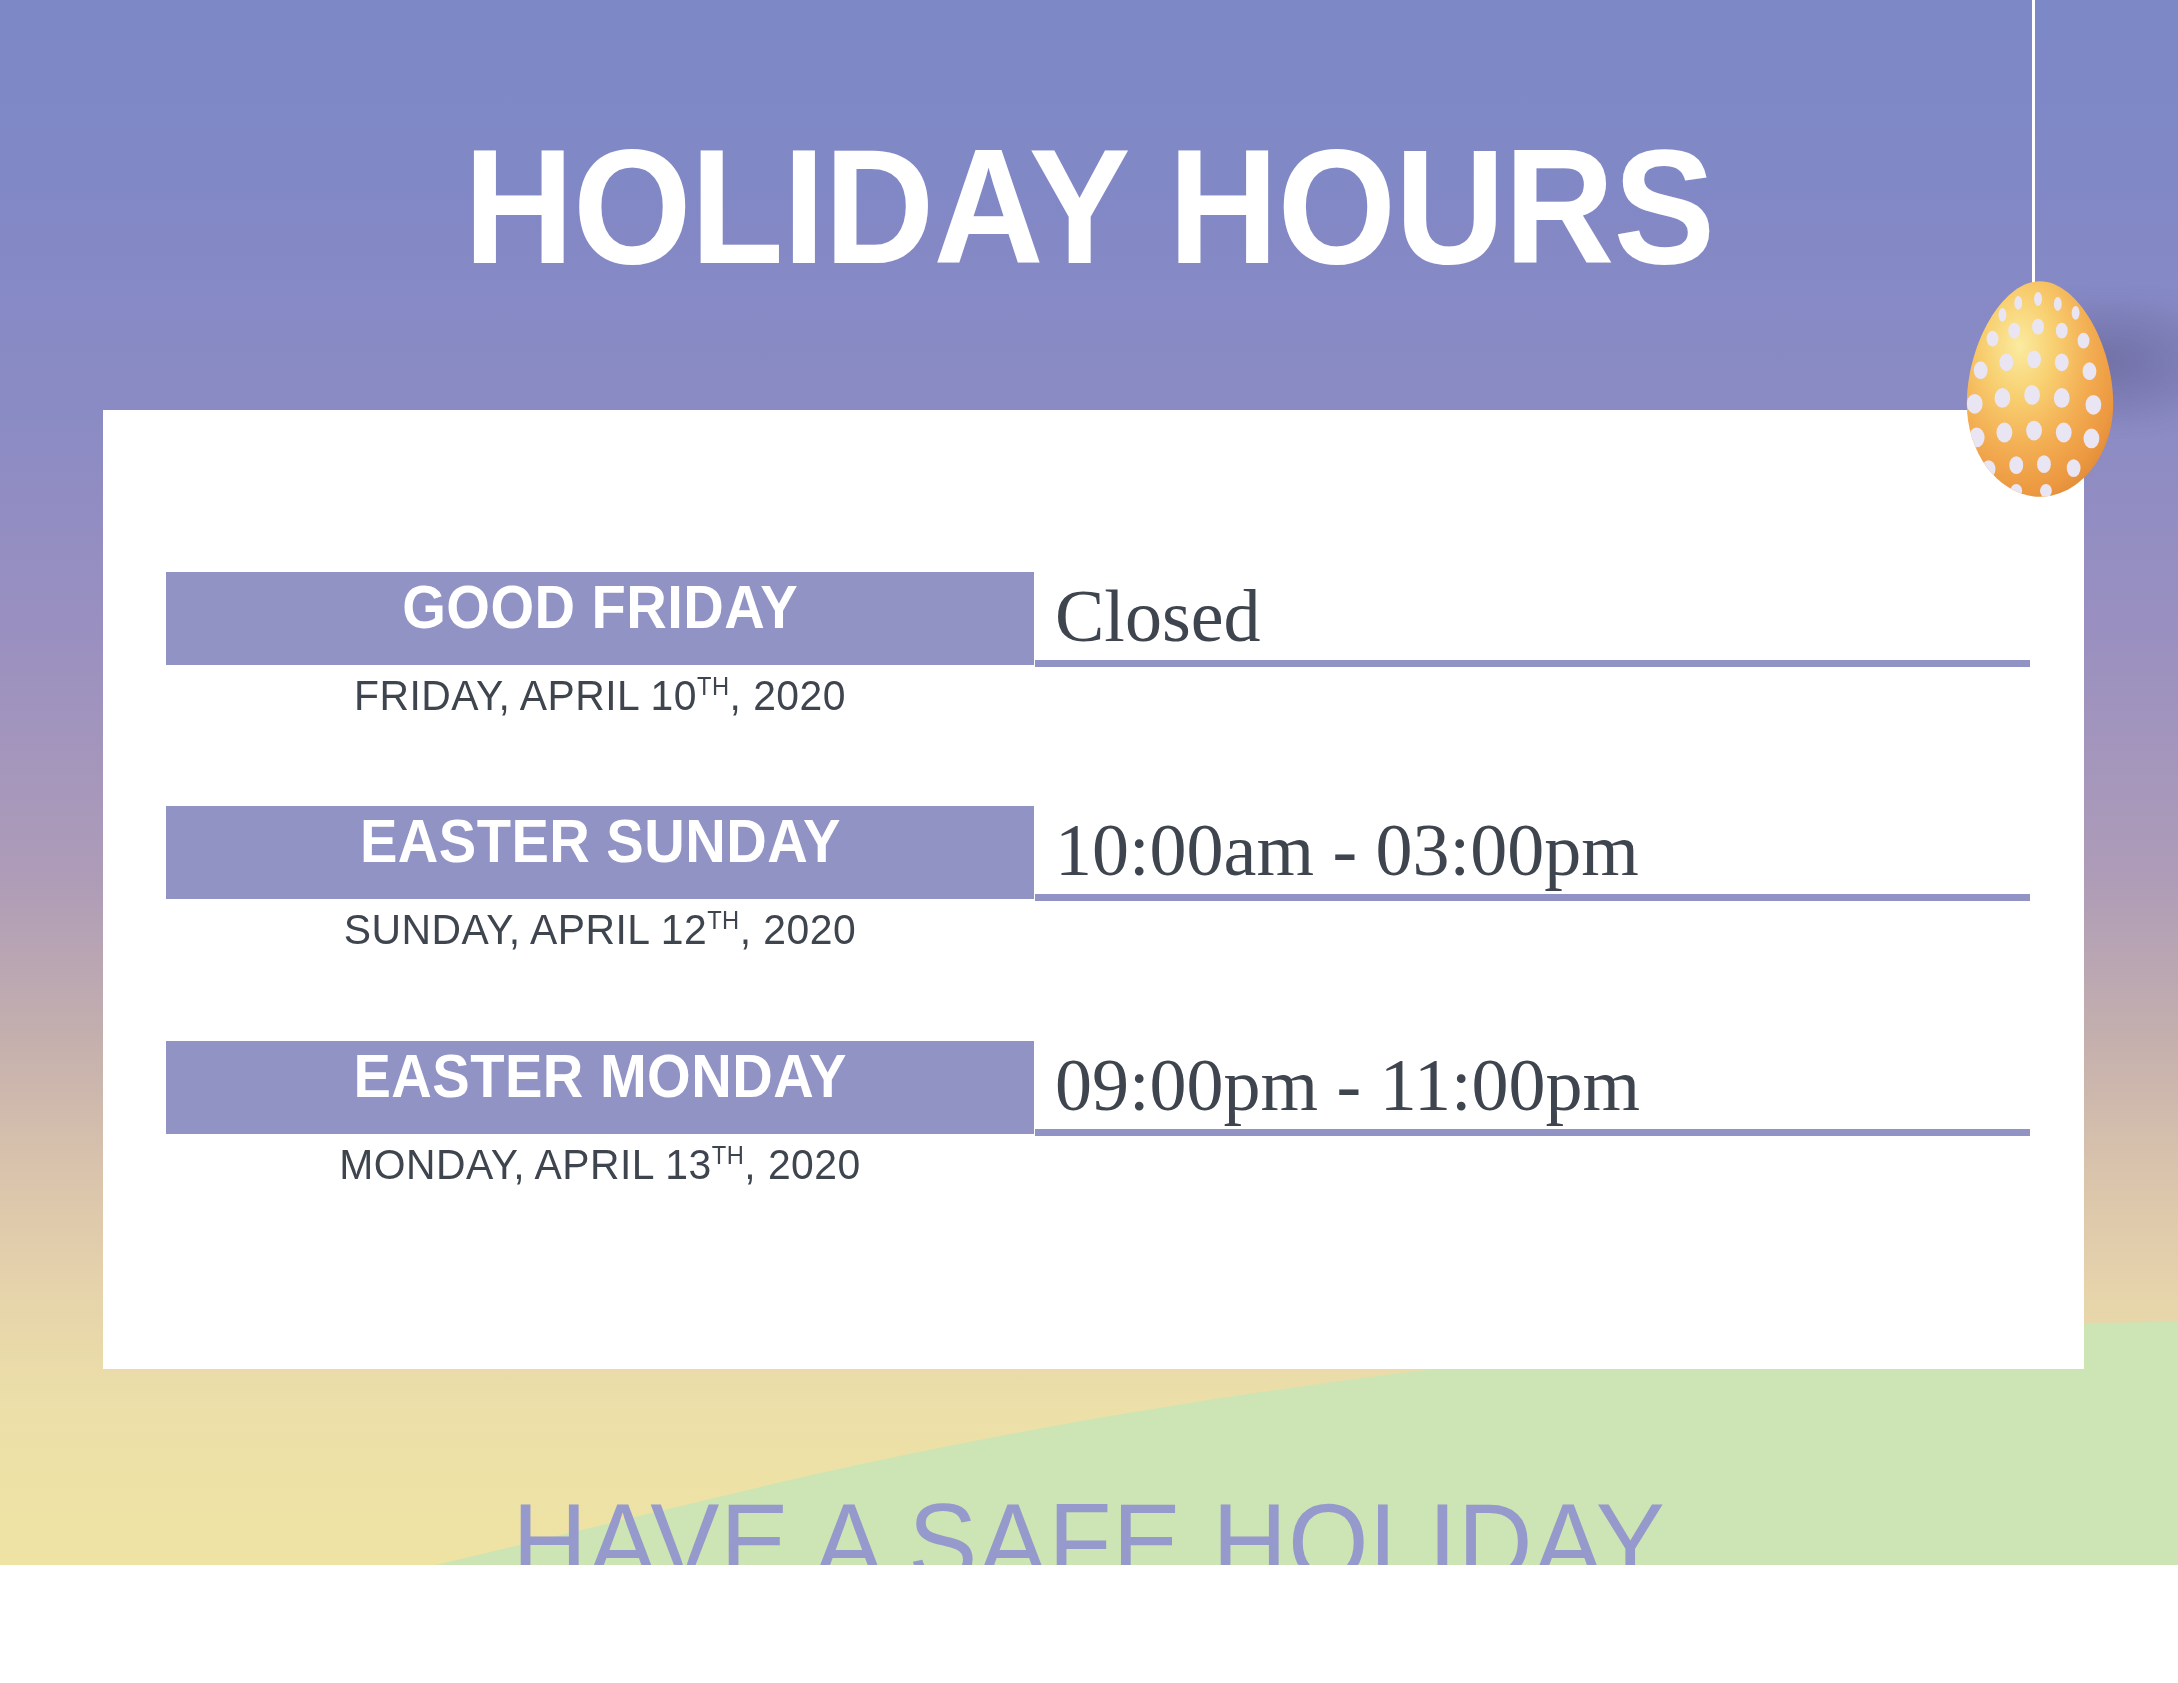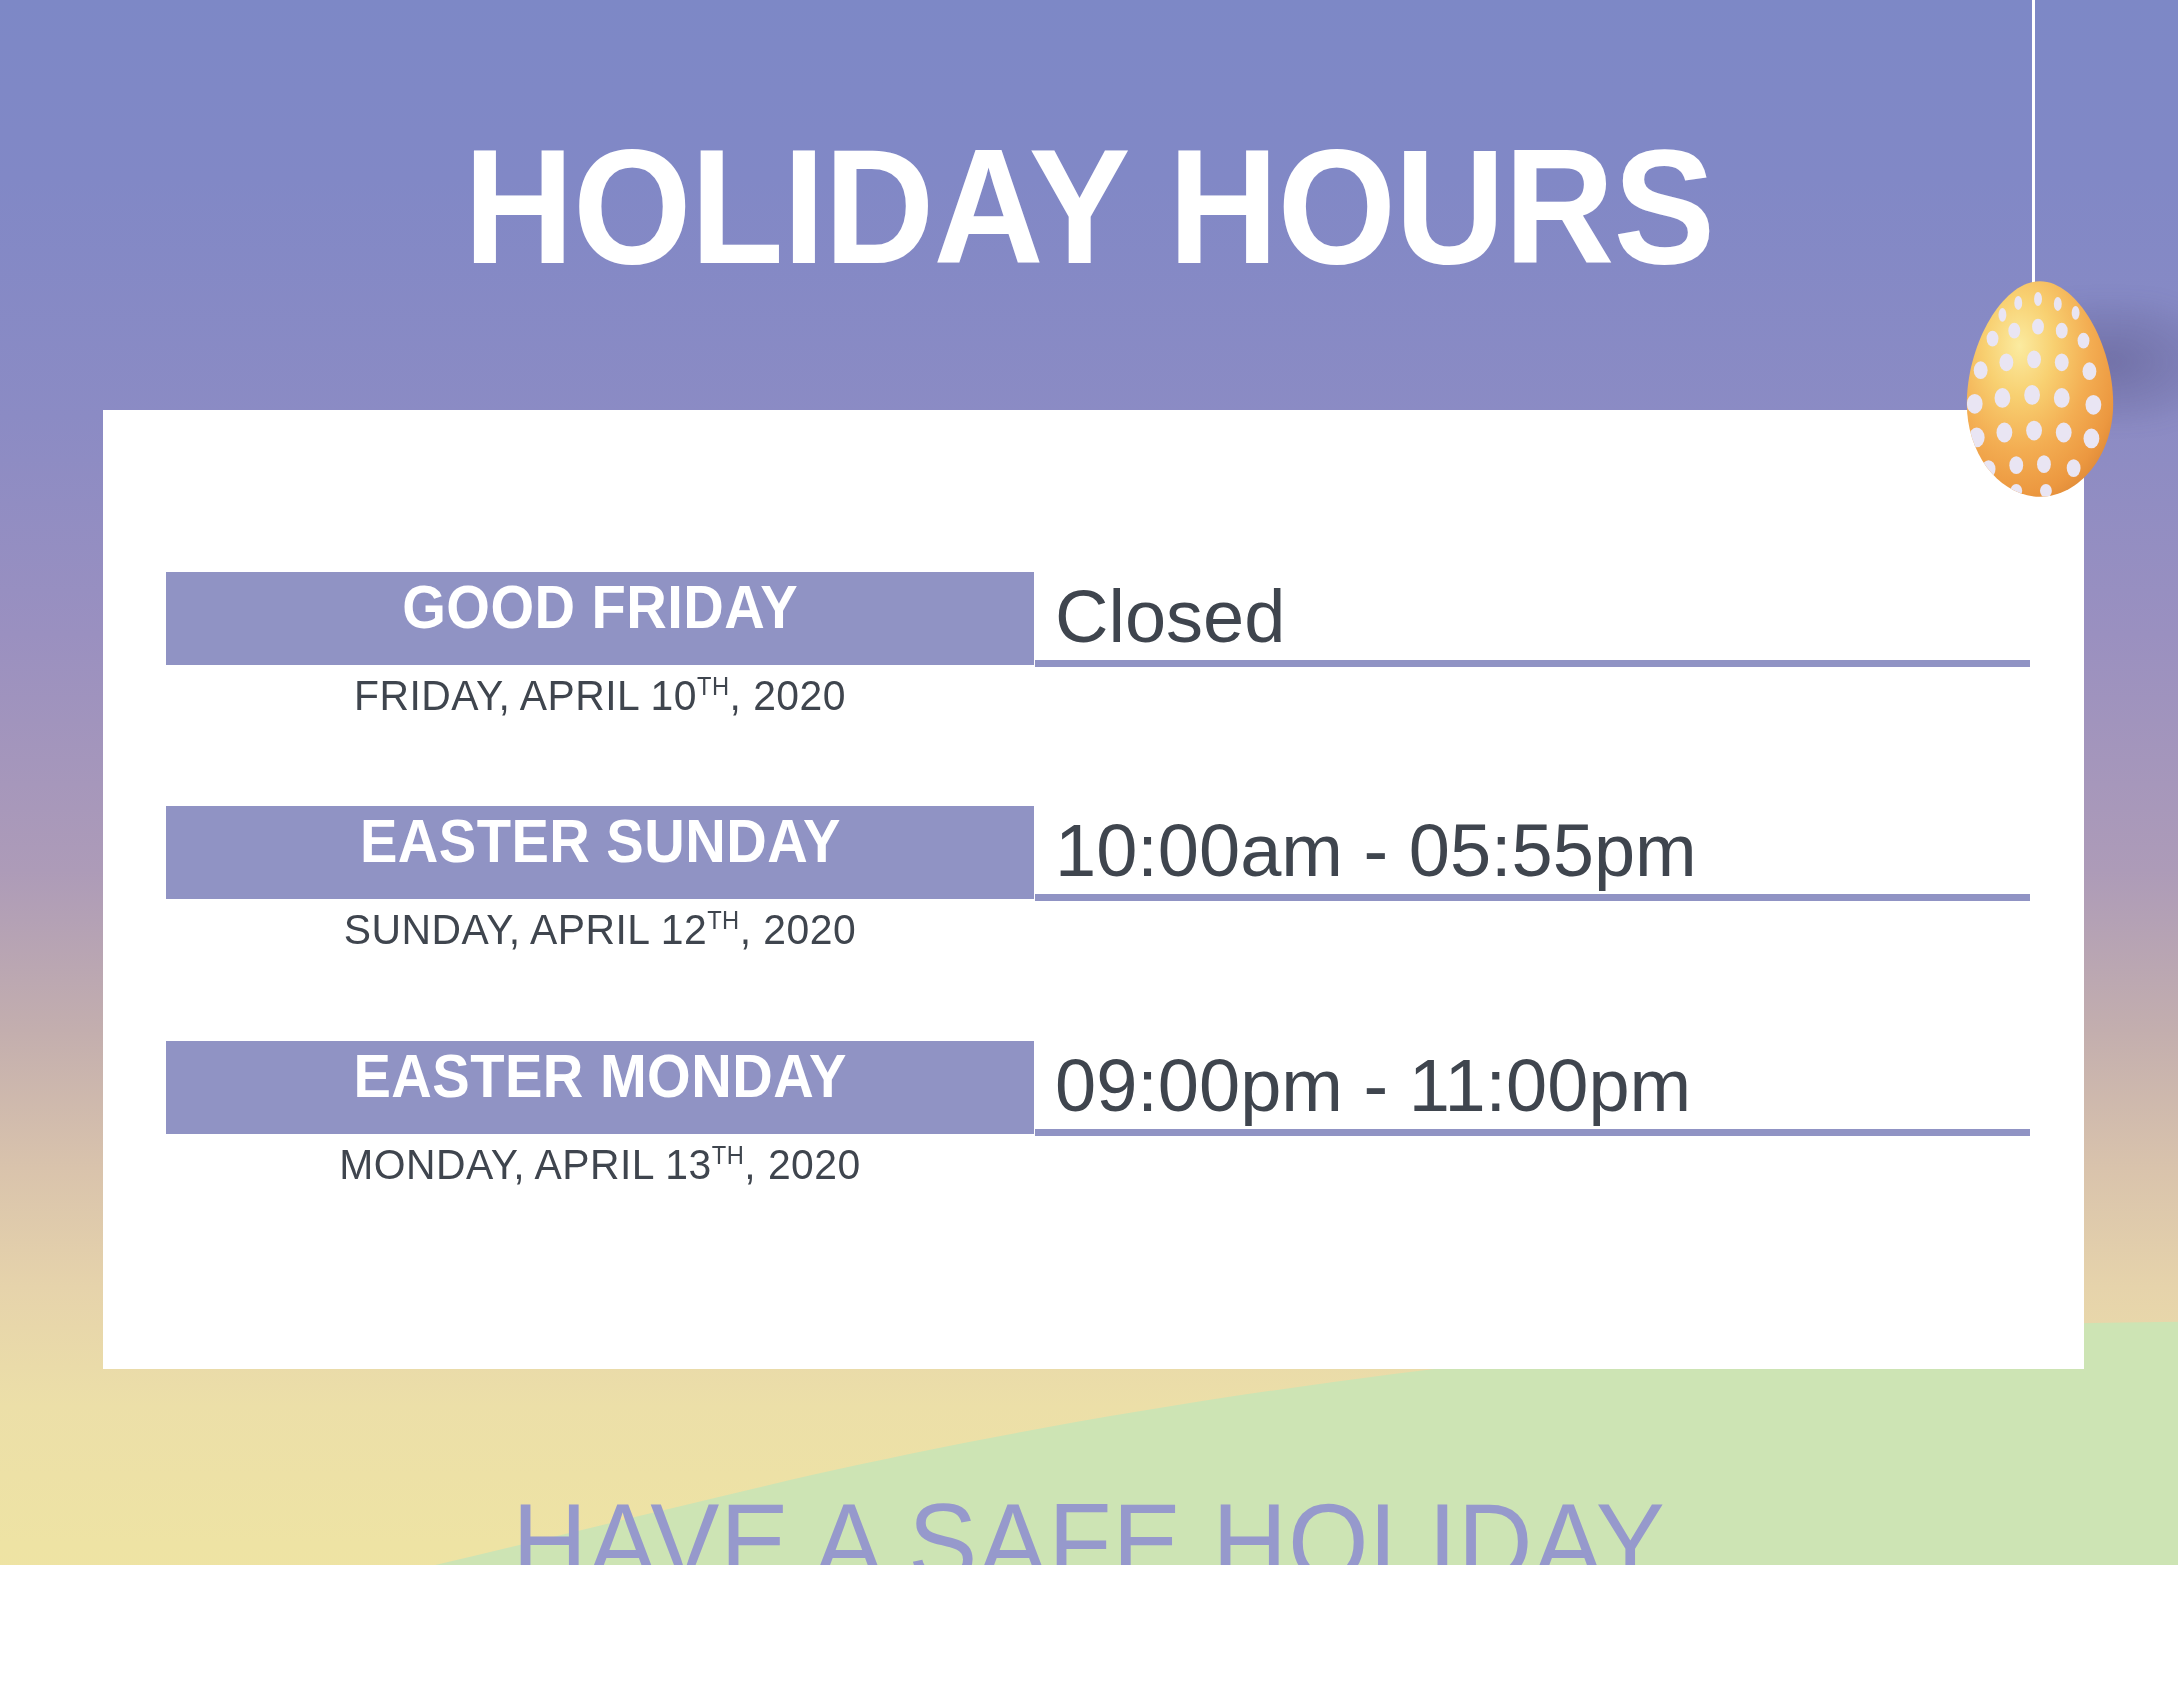--- a/index.html
+++ b/index.html
@@ -97,20 +97,21 @@
 
   .hours {
     position:absolute;
     left:952px; top:-2px;
     width:1010px;
     color:#3f454e;
     font-size:74px;
     font-weight:400;
     line-height:93px;
     white-space:nowrap;
+    font-family:Liberation Serif, serif;
   }
 
   .date {
     position:absolute;
     left:63px; top:99px;
     width:868px;
     text-align:center;
     color:#3f454e;
     font-size:43px;
     font-weight:400;
@@ -187,21 +188,21 @@
       <div class="underline"></div>
       <div class="hours">Closed</div>
       <div class="date"><span>FRIDAY, APRIL 10</span><sup>TH</sup><span>, 2020</span></div>
     </div>
 
     <div class="row r1">
       <div class="band">
         <span class="band-label">EASTER SUNDAY</span>
       </div>
       <div class="underline"></div>
-      <div class="hours">10:00am - 05:55pm</div>
+      <div class="hours">10:00am - 03:00pm</div>
       <div class="date"><span>SUNDAY, APRIL 12</span><sup>TH</sup><span>, 2020</span></div>
     </div>
 
     <div class="row r2">
       <div class="band">
         <span class="band-label">EASTER MONDAY</span>
       </div>
       <div class="underline"></div>
       <div class="hours">09:00pm - 11:00pm</div>
       <div class="date"><span>MONDAY, APRIL 13</span><sup>TH</sup><span>, 2020</span></div>

